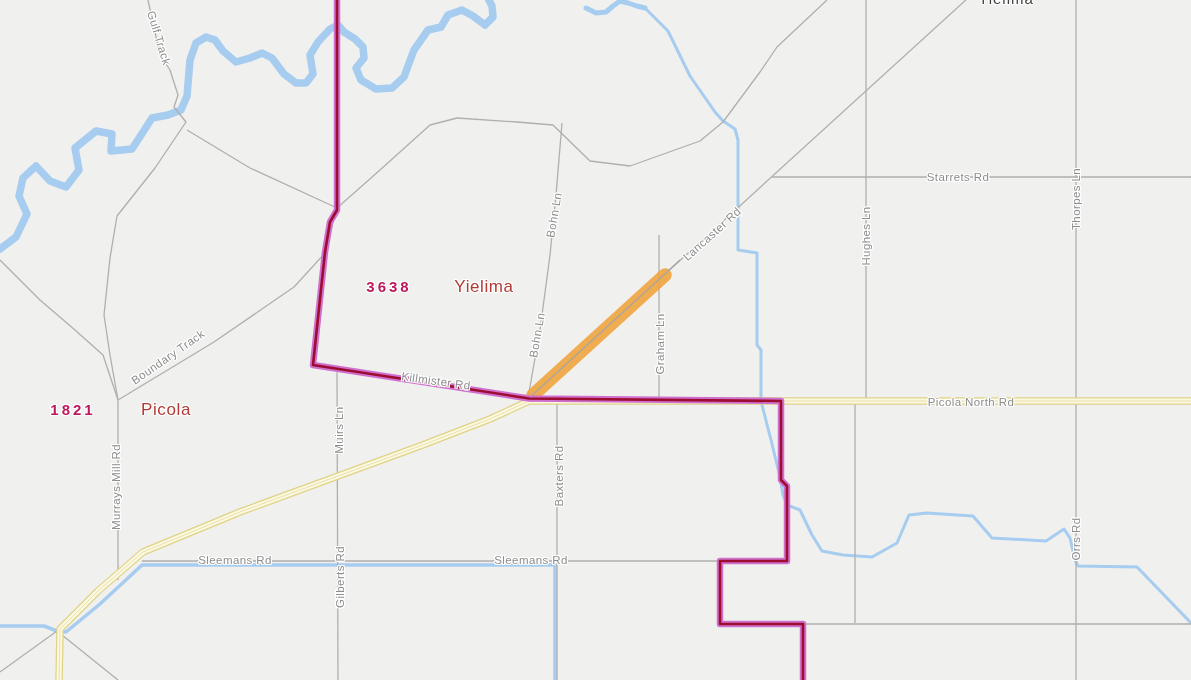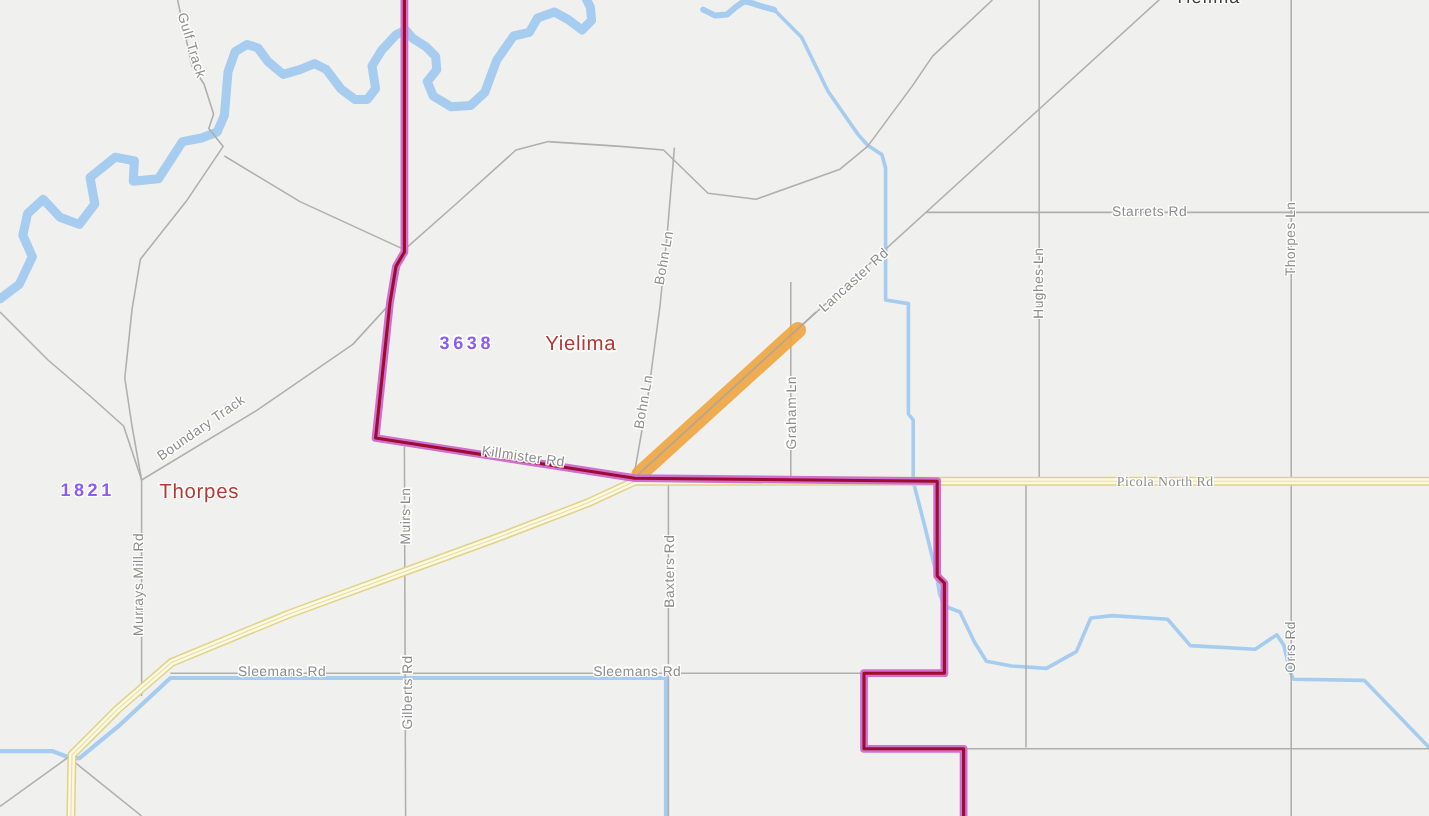--- a/index.html
+++ b/index.html
@@ -20,21 +20,21 @@
                 0 -1px 0 #fff,0 1px 0 #fff,-1px 0 0 #fff,1px 0 0 #fff;
   }
   .road-label{
     font-size:11.5px;
     color:#8d8d8d;
     letter-spacing:0.4px;
   }
   .locality-code{
     font-size:15px;
     font-weight:bold;
-    color:#8b5cf6;
+    color:#be185d;
     letter-spacing:3px;
   }
   .locality-name{
     font-size:17px;
     color:#b23a34;
     letter-spacing:0.6px;
   }
   .town-name{
     font-size:15px;
     color:#3f3f3f;
@@ -127,25 +127,25 @@
       <div class="map-label town-name" style="left: 1006px; top: -2px; transform: translate(-50%, -50%) rotate(0deg);">Yielima</div>
       <div class="map-label road-label" style="left: 946px; top: 177px; transform: translate(-50%, -50%) rotate(0deg); margin-left: 12px;">Starrets Rd</div>
       <div class="map-label road-label" style="left: 1076px; top: 199px; transform: translate(-50%, -50%) rotate(-90deg);">Thorpes Ln</div>
       <div class="map-label road-label" style="left: 866px; top: 236px; transform: translate(-50%, -50%) rotate(-90deg);">Hughes Ln</div>
       <div class="map-label road-label" style="left: 712px; top: 234px; transform: translate(-50%, -50%) rotate(-42deg);">Lancaster Rd</div>
       <div class="map-label road-label" style="left: 554px; top: 215px; transform: translate(-50%, -50%) rotate(-80deg);">Bohn Ln</div>
       <div class="map-label road-label" style="left: 537px; top: 335px; transform: translate(-50%, -50%) rotate(-80deg);">Bohn Ln</div>
       <div class="map-label road-label" style="left: 660px; top: 344px; transform: translate(-50%, -50%) rotate(-90deg);">Graham Ln</div>
       <div class="map-label road-label" style="left: 168px; top: 357px; transform: translate(-50%, -50%) rotate(-35deg);">Boundary Track</div>
       <div class="map-label road-label" style="left: 436px; top: 381px; transform: translate(-50%, -50%) rotate(8deg);">Killmister Rd</div>
-      <div class="map-label road-label" style="left: 971px; top: 402px; transform: translate(-50%, -50%) rotate(0deg); font-family: Liberation Serif, serif;">Picola North Rd</div>
+      <div class="map-label road-label" style="left: 971px; top: 402px; transform: translate(-50%, -50%) rotate(0deg);">Picola North Rd</div>
       <div class="map-label locality-code" style="left: 389px; top: 286px; transform: translate(-50%, -50%) rotate(0deg);">3638</div>
       <div class="map-label locality-name" style="left: 484px; top: 287px; transform: translate(-50%, -50%) rotate(0deg);">Yielima</div>
       <div class="map-label locality-code" style="left: 73px; top: 409px; transform: translate(-50%, -50%) rotate(0deg);">1821</div>
-      <div class="map-label locality-name" style="left: 166px; top: 410px; transform: translate(-50%, -50%) rotate(0deg);">Thorpes</div>
+      <div class="map-label locality-name" style="left: 166px; top: 410px; transform: translate(-50%, -50%) rotate(0deg);">Picola</div>
       <div class="map-label road-label" style="left: 116px; top: 487px; transform: translate(-50%, -50%) rotate(-90deg);">Murrays Mill Rd</div>
       <div class="map-label road-label" style="left: 339px; top: 430px; transform: translate(-50%, -50%) rotate(-90deg);">Muirs Ln</div>
       <div class="map-label road-label" style="left: 340px; top: 577px; transform: translate(-50%, -50%) rotate(-90deg);">Gilberts Rd</div>
       <div class="map-label road-label" style="left: 559px; top: 476px; transform: translate(-50%, -50%) rotate(-90deg);">Baxters Rd</div>
       <div class="map-label road-label" style="left: 235px; top: 560px; transform: translate(-50%, -50%) rotate(0deg);">Sleemans Rd</div>
       <div class="map-label road-label" style="left: 531px; top: 560px; transform: translate(-50%, -50%) rotate(0deg);">Sleemans Rd</div>
       <div class="map-label road-label" style="left: 1076px; top: 539px; transform: translate(-50%, -50%) rotate(-90deg);">Orrs Rd</div>
     </div>
 </div>
 

